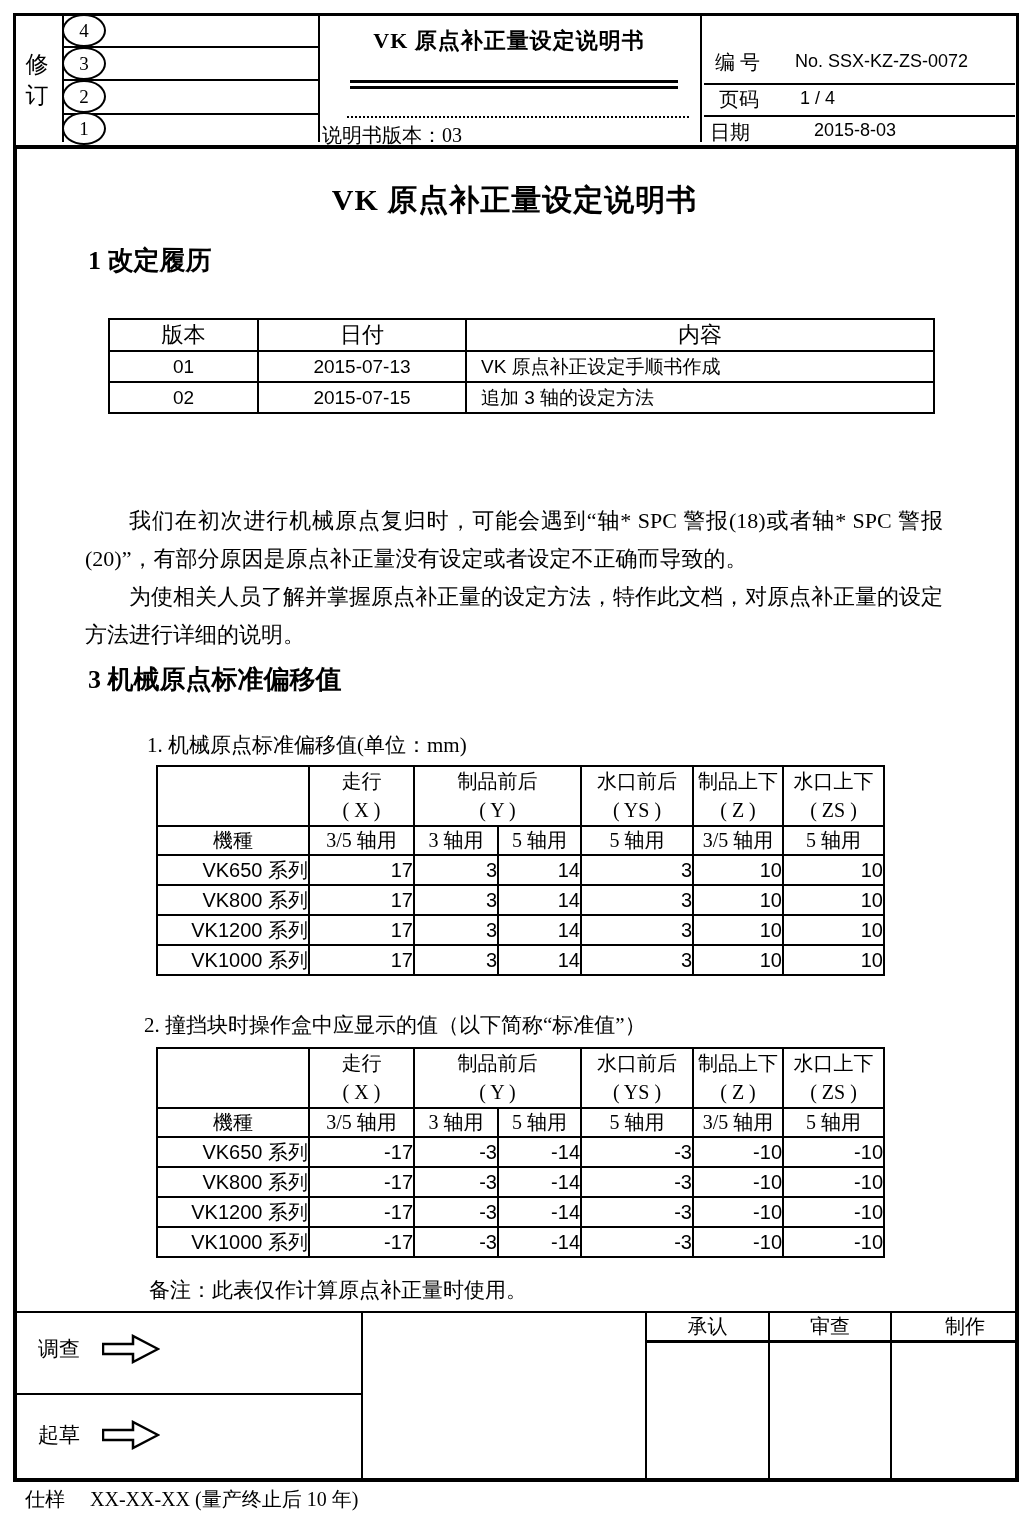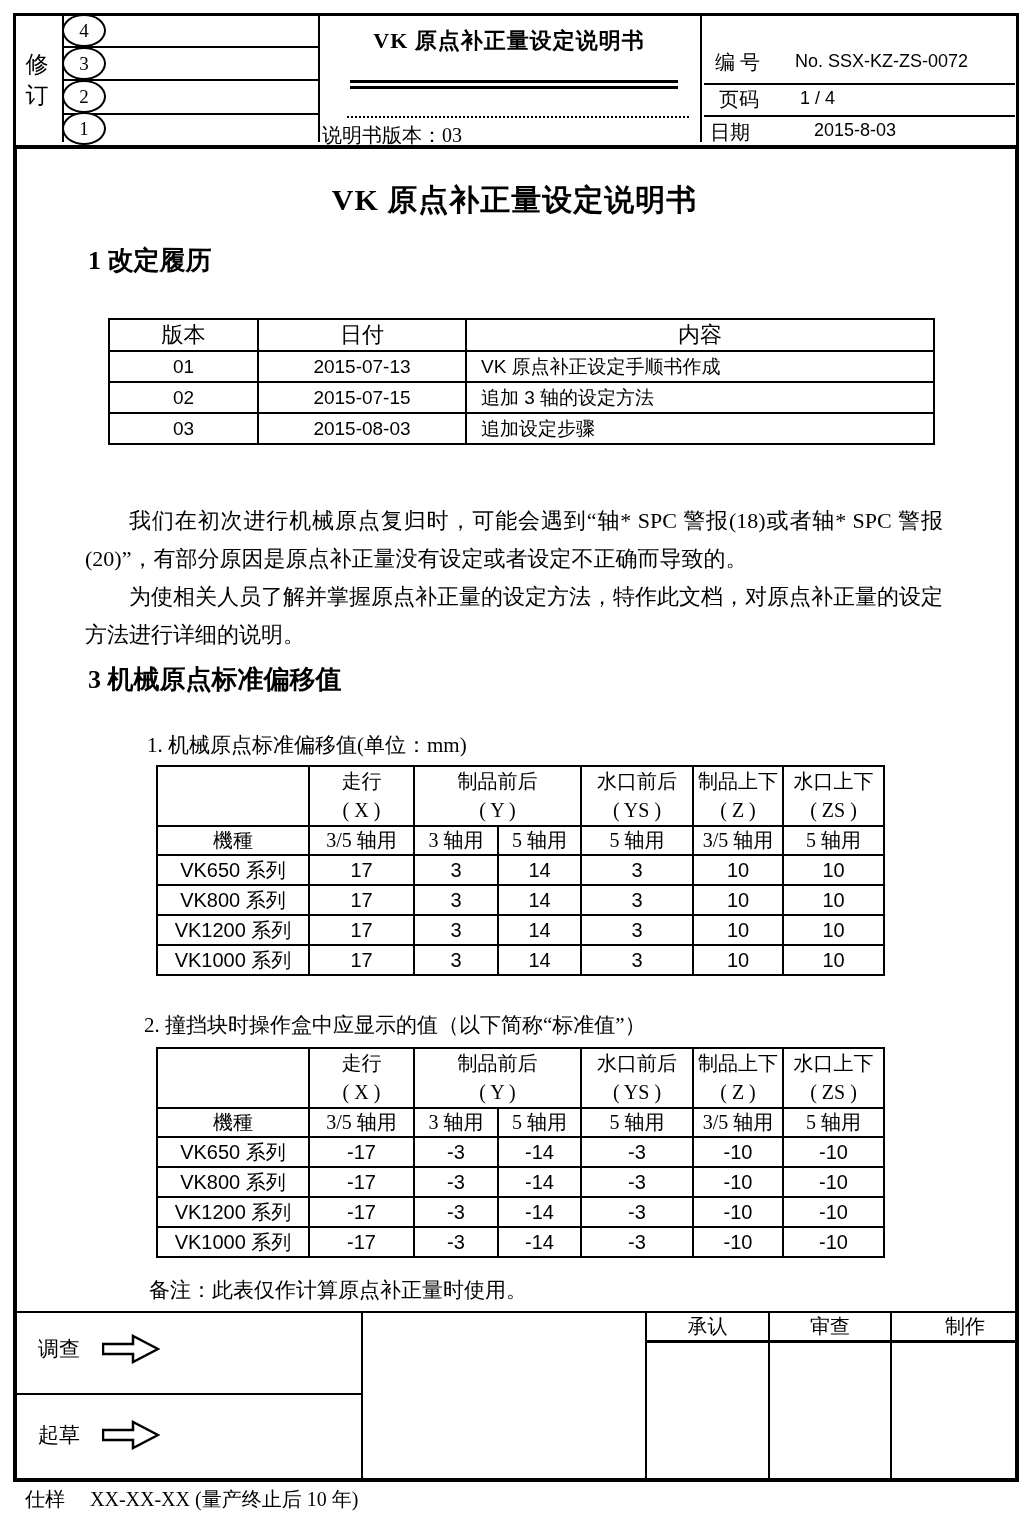--- a/index.html
+++ b/index.html
@@ -55,21 +55,21 @@
     font-family:"Liberation Serif","DejaVu Serif",serif; }
 
   
   .dtable { border-collapse:collapse; table-layout:fixed; width:727px; }
   .dtable td { border:2px solid #000; text-align:center; vertical-align:middle;
     padding:0; font-size:20px; overflow:hidden; }
   .dtable tr.h1 td { height:58px; }
   .dtable tr.h1 div { line-height:29px; }
   .dtable tr.h2 td { height:27px; }
   .dtable tr.dr td { height:28px; font-size:20px;
-    font-family:"Liberation Sans","DejaVu Sans",sans-serif; }
+    font-family:"Liberation Sans","DejaVu Sans",sans-serif;text-align:right; }
 
   
   .ft-label { font-size:21px; }
   .sign-h { position:absolute; top:1313px; text-align:center; font-size:20px; }
   .spec { left:25px; top:1486px; font-size:20px; white-space:nowrap; }
   .brand { left:16px; top:1504px; width:1029px; text-align:center; font-size:16px;margin-top:44px; }
 </style>
 </head>
 <body>
 
@@ -131,25 +131,20 @@
       <tr class="hr">
         <td>01</td>
         <td>2015-07-13</td>
         <td class="lft">VK 原点补正设定手顺书作成</td>
       </tr>
       <tr class="hr">
         <td>02</td>
         <td>2015-07-15</td>
         <td class="lft">追加 3 轴的设定方法</td>
       </tr>
-      <tr class="hr">
-        <td>03</td>
-        <td>2015-08-03</td>
-        <td class="lft">追加设定步骤</td>
-      </tr>
     </tbody>
   </table>
 
 
   <div class="abs paras">
     <p>我们在初次进行机械原点复归时，可能会遇到“轴* SPC 警报(18)或者轴* SPC 警报(20)”，有部分原因是原点补正量没有设定或者设定不正确而导致的。</p>
     <p>为使相关人员了解并掌握原点补正量的设定方法，特作此文档，对原点补正量的设定方法进行详细的说明。</p>
   </div>
 
   <div class="abs sec-h" style="left:88px;top:662px;">3 机械原点标准偏移值</div>

